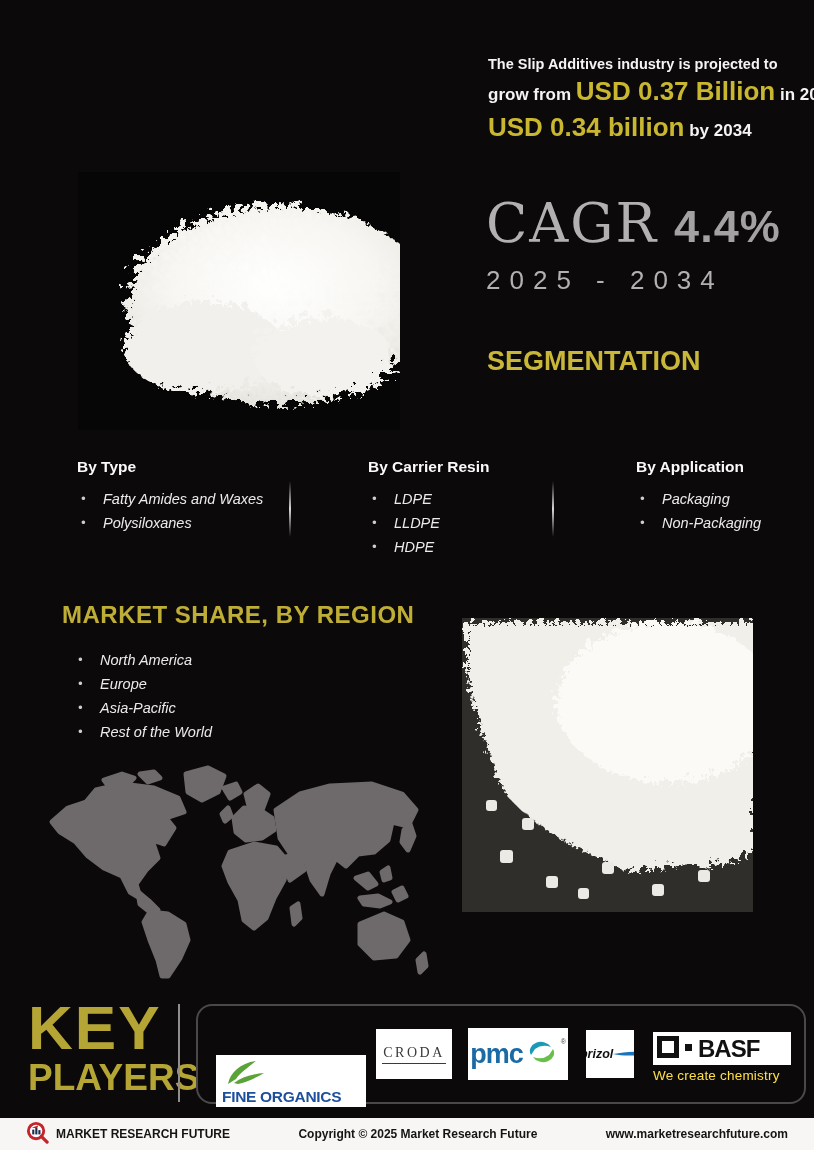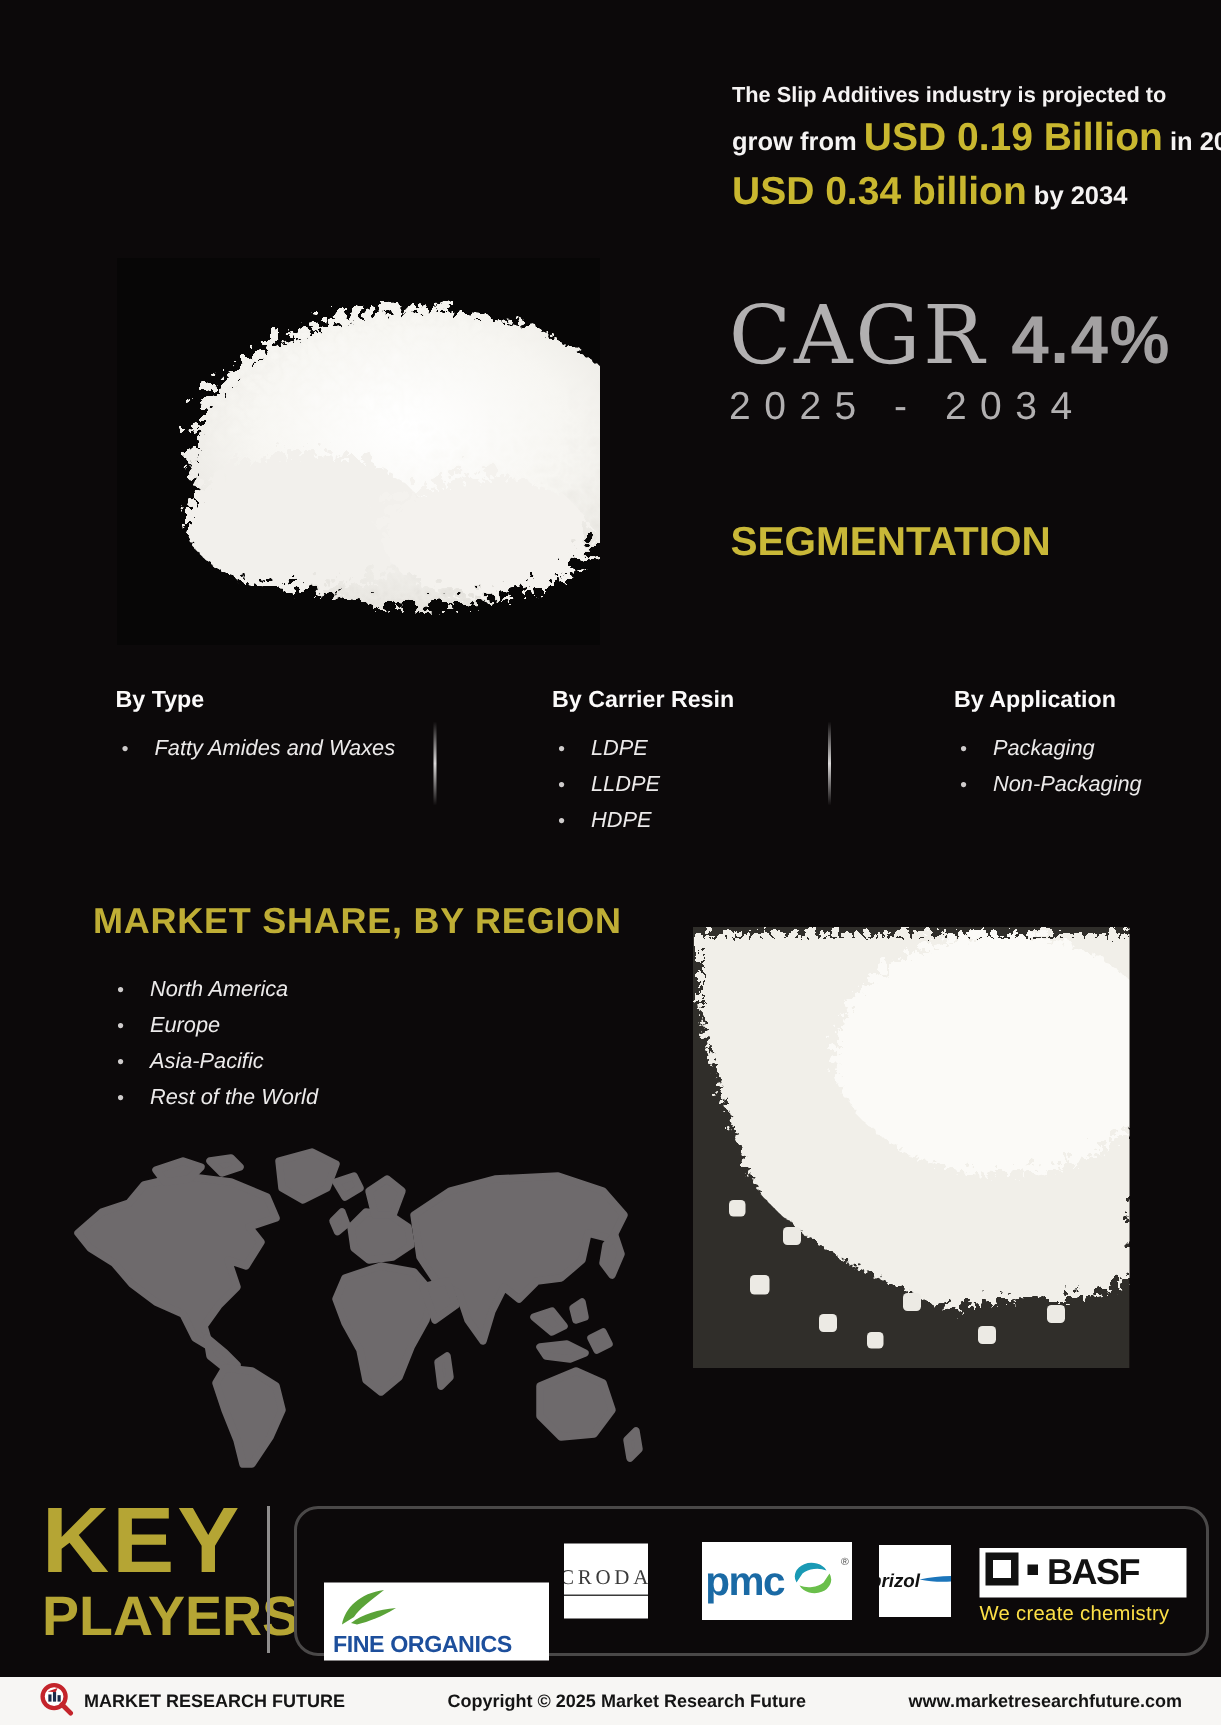--- a/index.html
+++ b/index.html
@@ -30,21 +30,21 @@
   .photo1 { position: absolute; left: 78px; top: 172px; width: 322px; height: 258px; }
   .photo2 { position: absolute; left: 462px; top: 618px; width: 291px; height: 294px; }
   
   .cagr { position: absolute; left: 486px; top: 192px; }
   .cagr-row { display: flex; align-items: baseline; gap: 16px; }
   .cagr-label {
     font-family: "DejaVu Serif", serif; font-size: 54px; color: #b2b0b1;
     letter-spacing: 2px; font-weight: normal;
   }
   .cagr-value { font-size: 45px; font-weight: bold; color: #a3a1a2; letter-spacing: 1px; }
-  .cagr-period { font-size: 26px; color: #b2b0b1; letter-spacing: 9px; margin-top: 0; }
+  .cagr-period { font-size: 26px; color: #b2b0b1; letter-spacing: 9px; margin-top: 10px; }
   
   .seg-heading {
     position: absolute; left: 487px; top: 346px;
     font-size: 27px; font-weight: bold; color: #c9b838;
   }
   .ms-heading {
     position: absolute; left: 62px; top: 601px;
     font-size: 24px; font-weight: bold; color: #bfae35; letter-spacing: 0.5px;
   }
   
@@ -79,21 +79,21 @@
   .logos-panel {
     position: absolute; left: 196px; top: 1004px; width: 610px; height: 100px;
     border: 2px solid #4a4848; border-radius: 16px; background: #0c090a;
   }
   .logo-box {
     position: absolute; background: #ffffff; display: flex;
     align-items: center; justify-content: center; overflow: hidden;
   }
   .lb-fine { left: 18px; top: 22px; width: 150px; height: 52px; flex-direction: column; align-items: flex-start; padding: 3px 6px; margin-top: 27px; }
   .fine-text { font-size: 15.5px; font-weight: bold; color: #1d4f9c; letter-spacing: -0.3px; line-height: 15px; }
-  .lb-croda { left: 178px; top: 23px; width: 56px; height: 50px; }
+  .lb-croda { left: 178px; top: 23px; width: 76px; height: 50px; }
   .croda-text {
     font-family: "Liberation Serif", serif; font-size: 14px; color: #3a3a3a;
     letter-spacing: 2.5px; border-bottom: 1.5px solid #3a3a3a; padding: 0 1px 2px 1px;
   }
   .lb-pmc { left: 270px; top: 22px; width: 100px; height: 52px; gap: 4px; }
   .pmc-text { font-size: 27px; font-weight: bold; color: #1a6aa5; letter-spacing: -1px; line-height: 27px; }
   .pmc-mark { font-size: 7px; color: #444; align-self: flex-start; margin-top: 10px; }
   .lb-lubrizol { left: 388px; top: 24px; width: 48px; height: 48px; flex-direction: row; gap: 0; }
   .lubrizol-text { font-size: 12.5px; font-weight: bold; font-style: italic; color: #111; }
   .basf-wrap { position: absolute; left: 455px; top: 26px; width: 142px; }
@@ -110,21 +110,21 @@
   .footer-brand { display: flex; align-items: center; gap: 7px; }
 </style>
 </head>
 <body>
 
 <div id="poster">
 
 
   <div class="projection">
     <div class="p-line1">The Slip Additives industry is projected to</div>
-    <div class="p-line2"><span>grow from </span><span class="big-val">USD 0.19 Billion</span><span> in 2025 to</span></div>
+    <div class="p-line2"><span>grow from </span><span class="big-val">USD 0.37 Billion</span><span> in 2025 to</span></div>
     <div class="p-line3"><span class="big-val">USD 0.34 billion</span><span> by 2034</span></div>
   </div>
 
   <div class="photo1">
     <svg width="322" height="258" viewBox="0 0 322 258">
       <defs>
         <filter id="grain1" x="-25%" y="-25%" width="150%" height="150%">
           <feTurbulence type="turbulence" baseFrequency="0.11" numOctaves="3" seed="7" result="t"></feTurbulence>
           <feDisplacementMap in="SourceGraphic" in2="t" scale="24"></feDisplacementMap>
         </filter>
@@ -151,20 +151,21 @@
     </div>
     <div class="cagr-period">2025 - 2034</div>
   </div>
 
   <div class="seg-heading">SEGMENTATION</div>
 
   <div class="seg-col col-type">
     <div class="col-title">By Type</div>
     <ul class="dotlist">
       <li>Fatty Amides and Waxes</li>
+      <li>Polysiloxanes</li>
     </ul>
   </div>
   <div class="v-divider vd-1"></div>
   <div class="seg-col col-resin">
     <div class="col-title">By Carrier Resin</div>
     <ul class="dotlist">
       <li>LDPE</li>
       <li>LLDPE</li>
       <li>HDPE</li>
     </ul>

